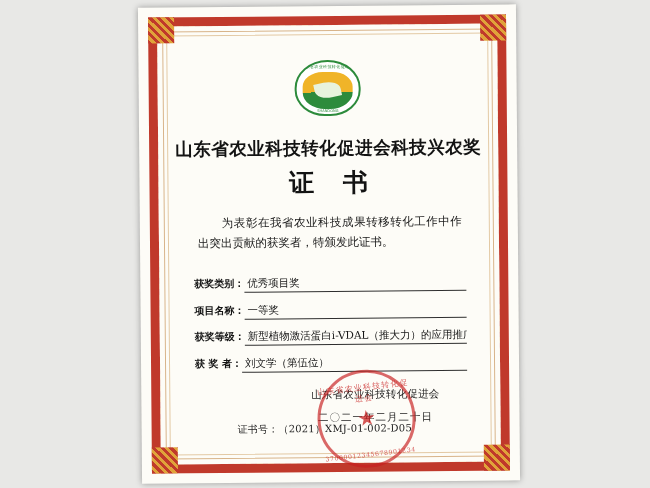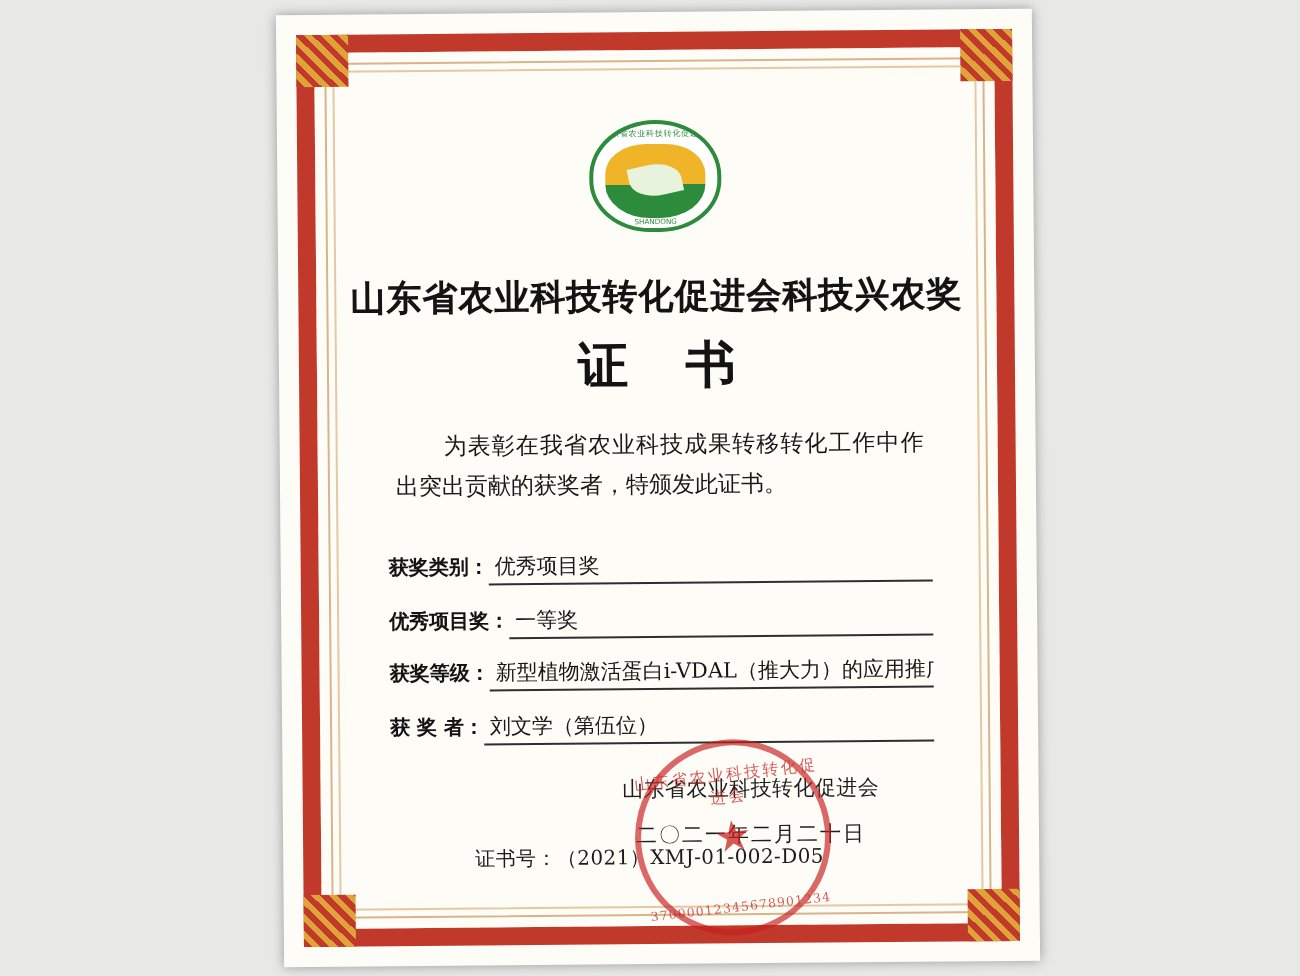--- a/index.html
+++ b/index.html
@@ -320,21 +320,21 @@
       <div class="title-sub">证 书</div>
 
       <div class="body-text">为表彰在我省农业科技成果转移转化工作中作出突出贡献的获奖者，特颁发此证书。</div>
 
       <div class="fields">
         <div class="field-row">
           <span class="field-label">获奖类别：</span>
           <span class="field-value">优秀项目奖</span>
         </div>
         <div class="field-row">
-          <span class="field-label">优秀项目奖：</span>
+          <span class="field-label">项目名称：</span>
           <span class="field-value">一等奖</span>
         </div>
         <div class="field-row">
           <span class="field-label">获奖等级：</span>
           <span class="field-value">新型植物激活蛋白i-VDAL（推大力）的应用推广</span>
         </div>
         <div class="field-row">
           <span class="field-label">获 奖 者：</span>
           <span class="field-value">刘文学（第伍位）</span>
         </div>

